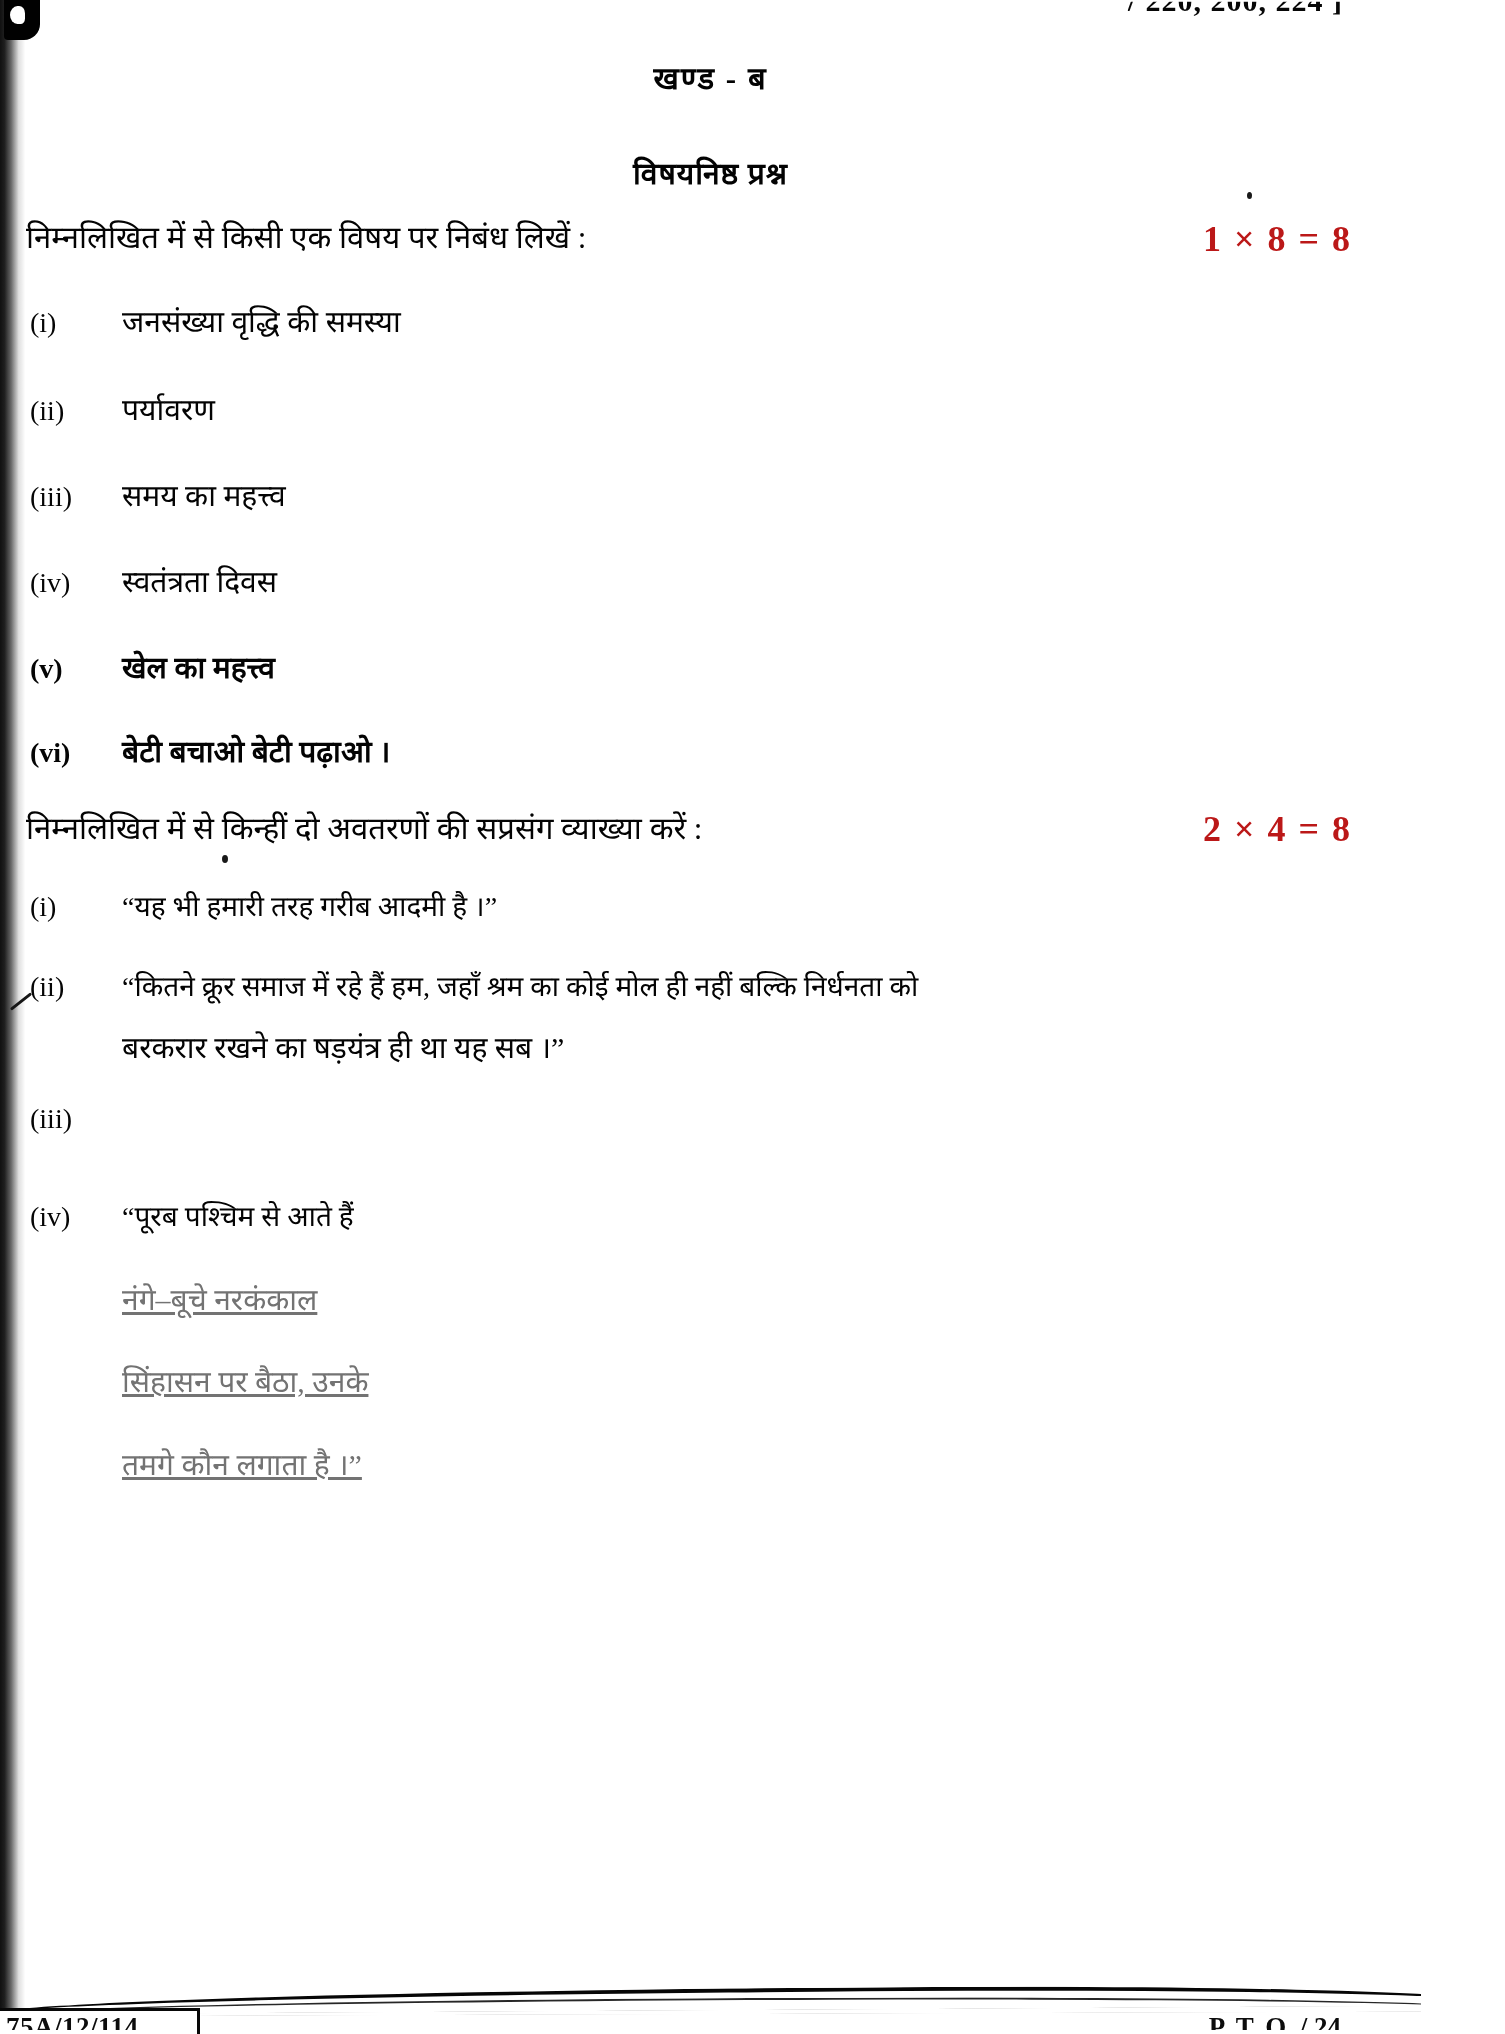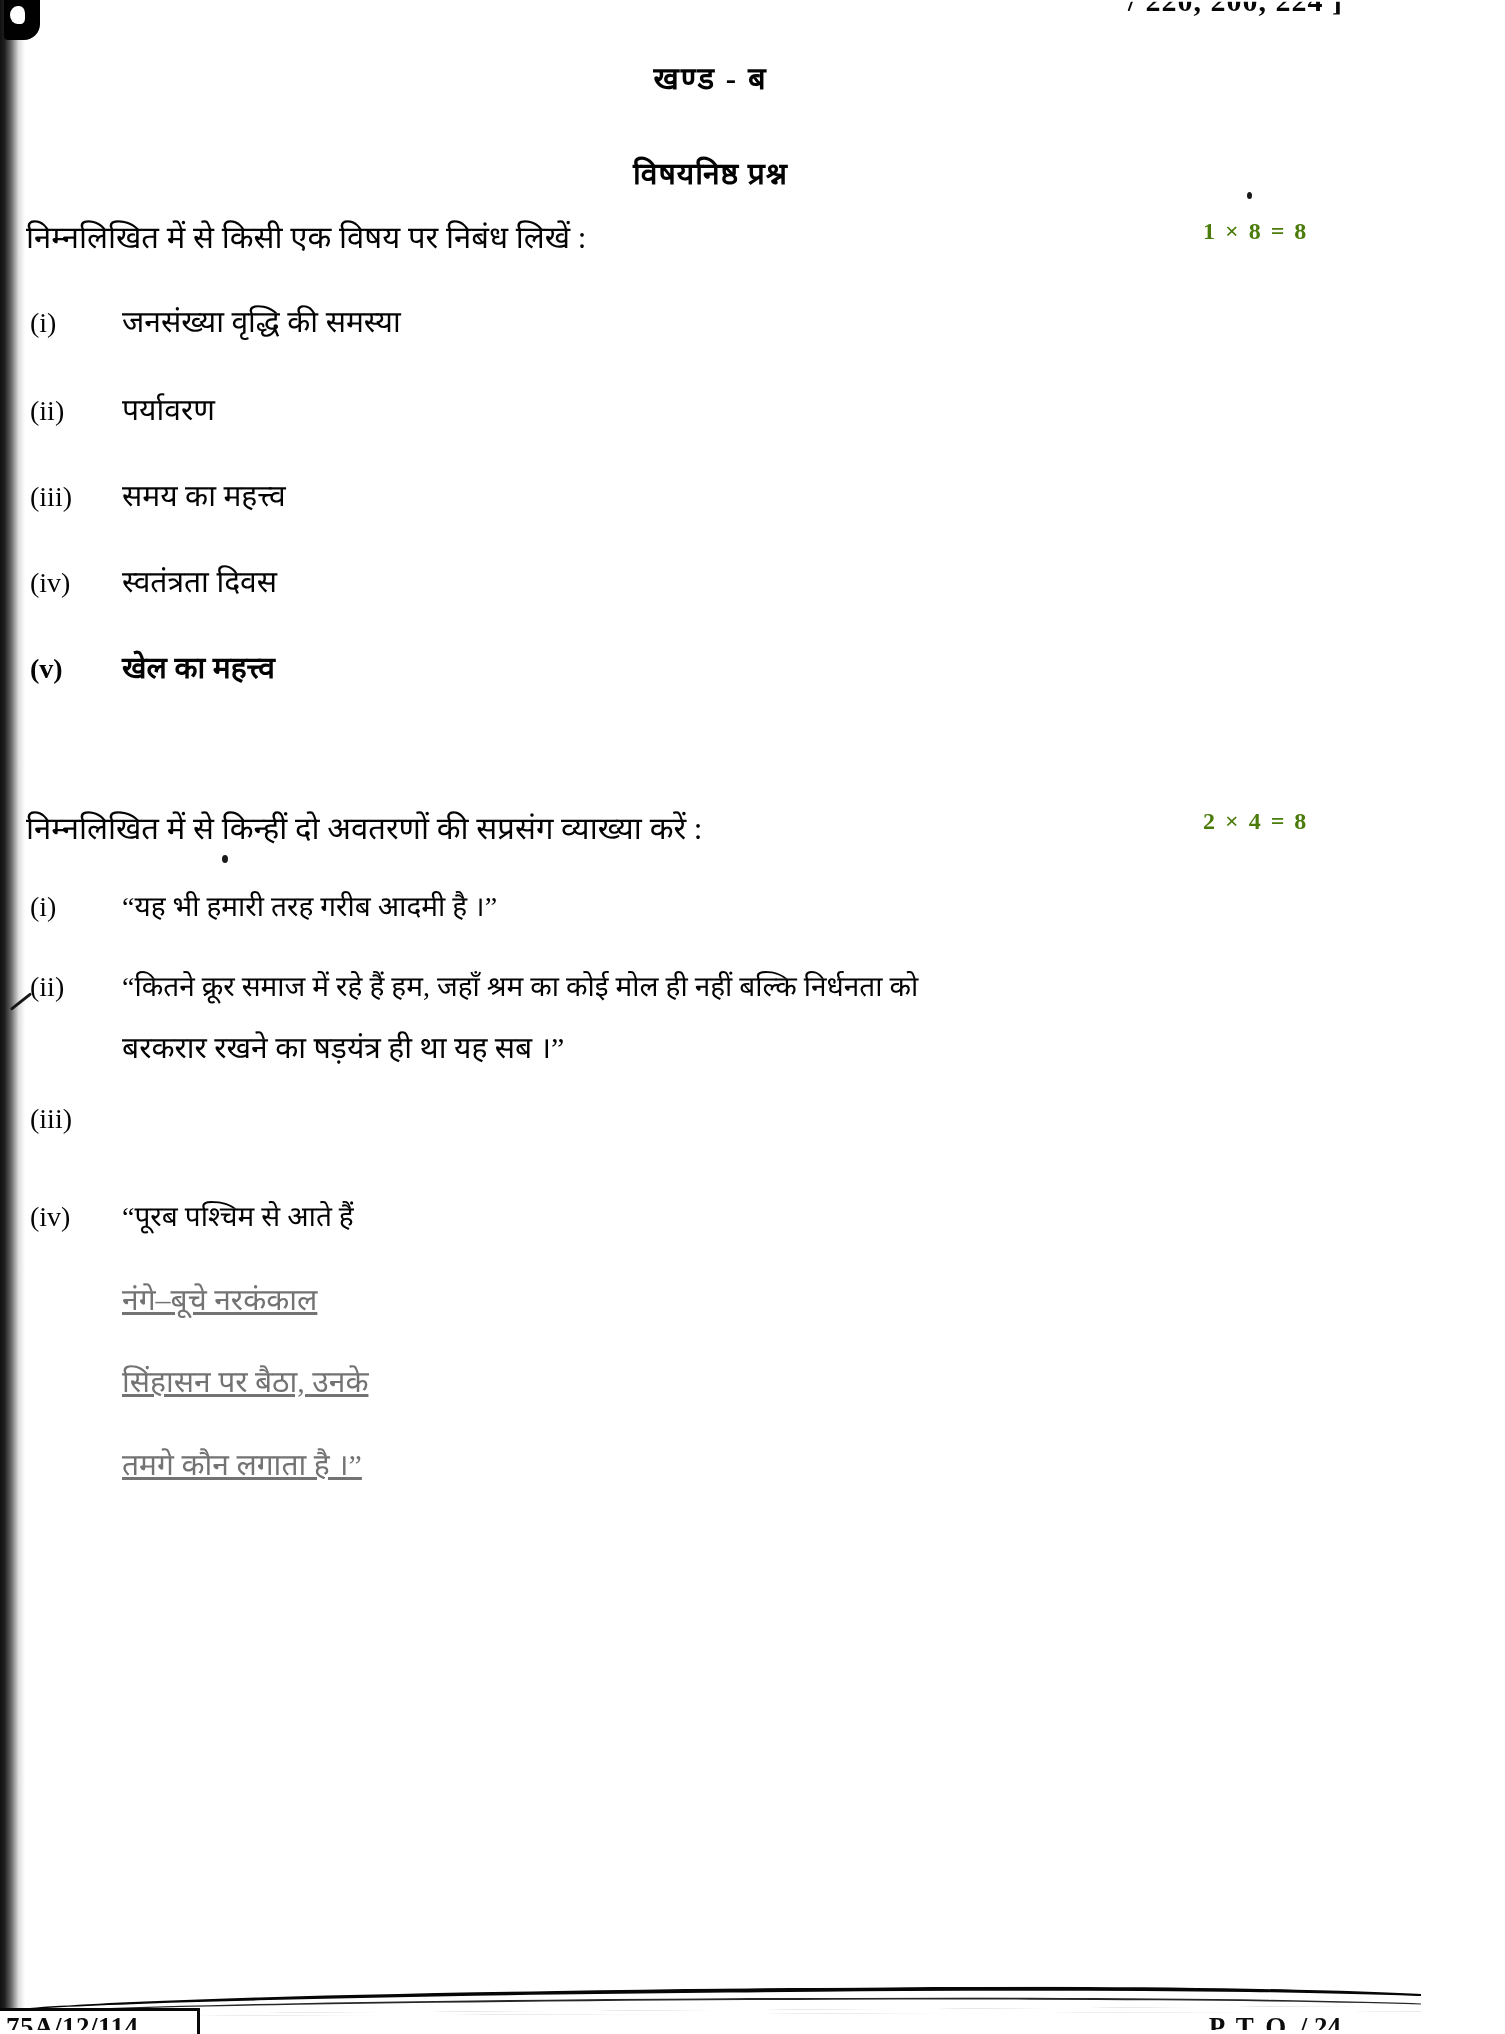--- a/index.html
+++ b/index.html
@@ -146,23 +146,23 @@
   .q-line {
     position: absolute;
     font-size: 31px;
     font-weight: 400;
     color: #080808;
     white-space: nowrap;
   }
   .marks {
     position: absolute;
     font-family: "Liberation Serif", serif;
-    font-size: 24px;
-    font-weight: 700;
-    color: #4d7c0f;
+    font-size: 36px;
+    font-weight: 700;
+    color: #b91c1c;
     letter-spacing: 2px;
     white-space: nowrap;
   }
   .item {
     position: absolute;
     display: flex;
     align-items: baseline;
   }
   .item .num {
     font-family: "Liberation Serif", serif;
@@ -241,20 +241,24 @@
     <span class="num">(iii)</span>
     <span class="txt">समय का महत्त्व</span>
   </div>
   <div class="item" style="left:30px; top:560px;">
     <span class="num">(iv)</span>
     <span class="txt">स्वतंत्रता दिवस</span>
   </div>
   <div class="item" style="left:30px; top:646px;">
     <span class="num bold">(v)</span>
     <span class="txt bold">खेल का महत्त्व</span>
+  </div>
+  <div class="item" style="left:30px; top:730px;">
+    <span class="num bold">(vi)</span>
+    <span class="txt bold">बेटी बचाओ बेटी पढ़ाओ ।</span>
   </div>
 
   <div class="pen-tick"></div>
   <div class="q-line" style="left:26px; top:806px;">निम्नलिखित में से किन्हीं दो अवतरणों की सप्रसंग व्याख्या करें :</div>
   <div class="marks" style="left:1203px; top:808px;">2 × 4 = 8</div>
   <div class="stray-dot" style="left:222px; top:855px; width:6px; height:8px;"></div>
 
   <div class="passage" style="left:30px; top:880px;">
     <span class="num">(i)</span>
     <span class="body">“यह भी हमारी तरह गरीब आदमी है ।”</span>

